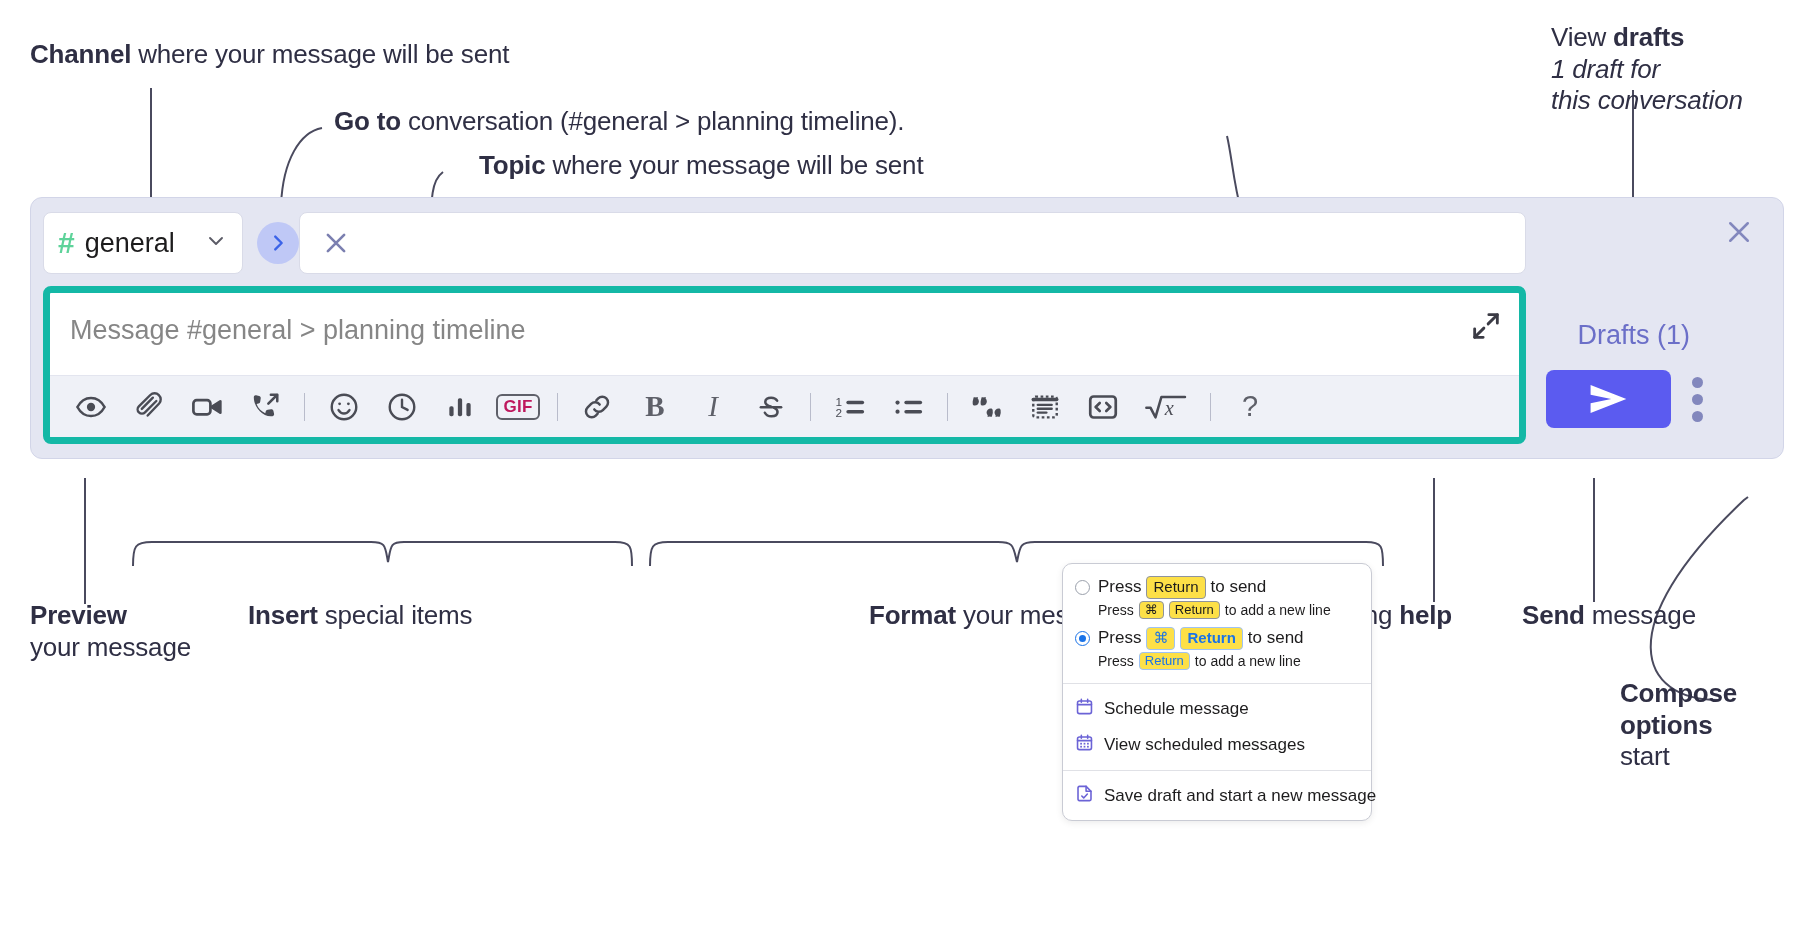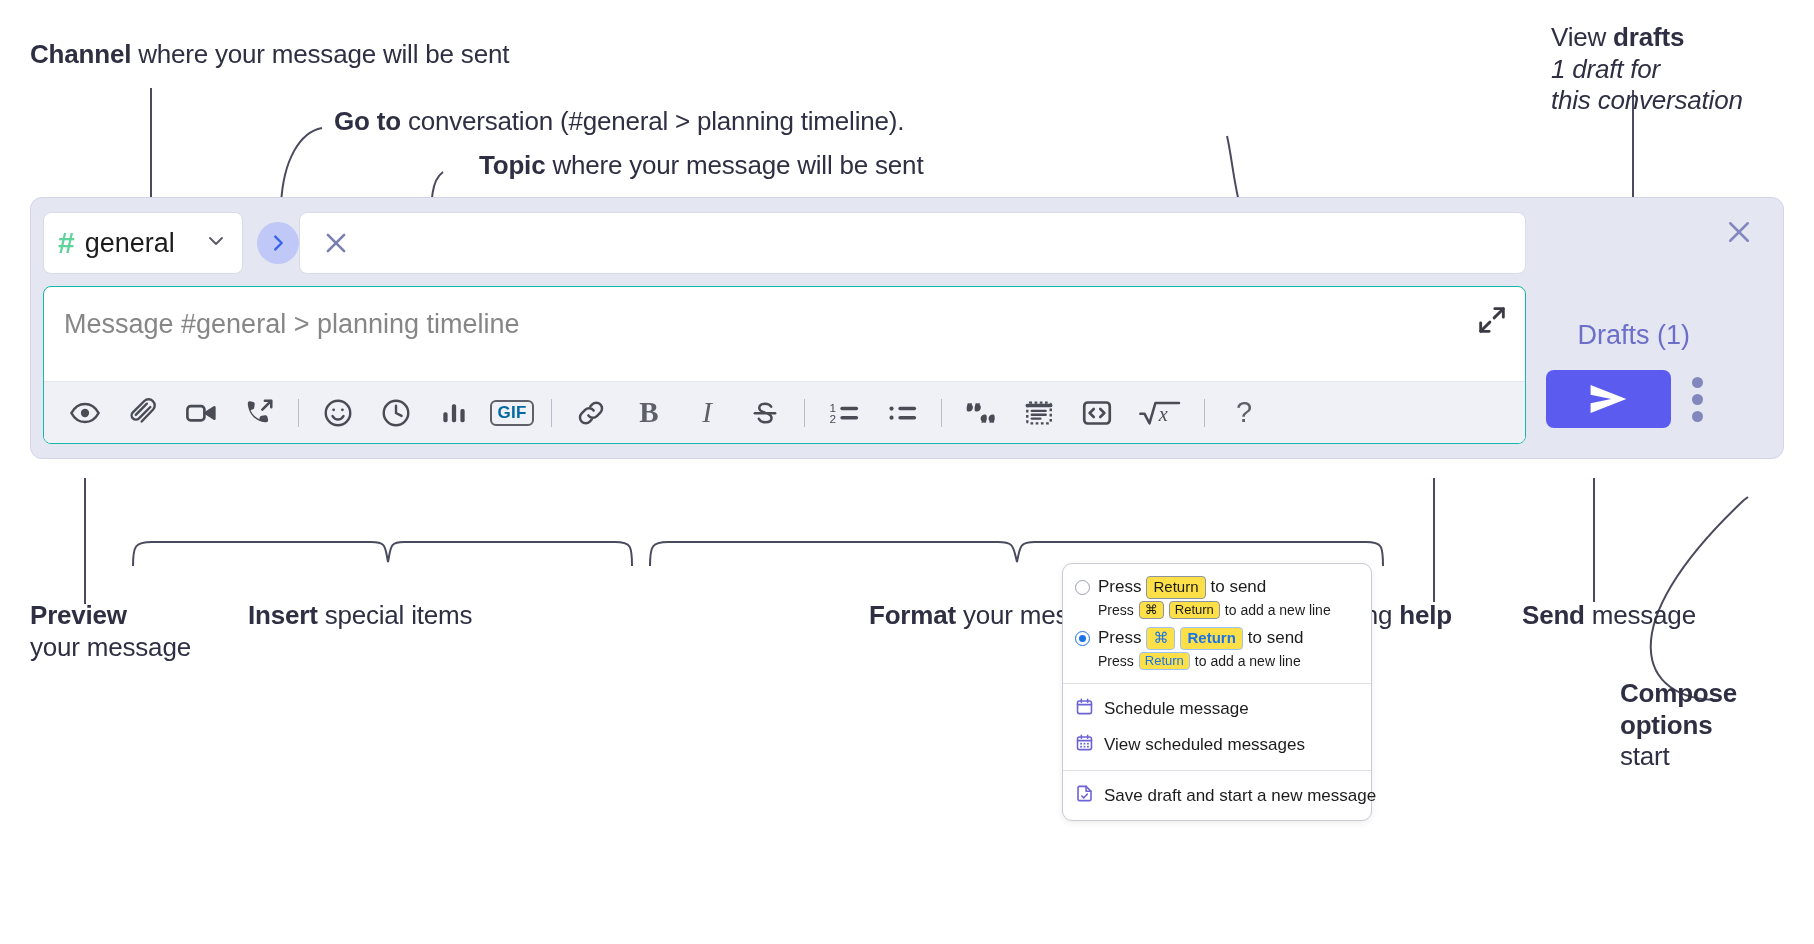--- a/index.html
+++ b/index.html
@@ -62,21 +62,21 @@
     background:#fff;border:1px solid #d9dbe8;border-radius:8px;
     box-sizing:border-box;display:flex;align-items:center;padding:0 16px;
   }
   .topic-text{font-size:27px;color:#1d1c1d;flex:1;}
   .topic-clear{width:40px;height:40px;display:flex;align-items:center;justify-content:center;cursor:pointer;}
 
   
   .msg-box{
     position:absolute;left:12px;top:88px;
     width:1483px;height:158px;
-    background:#fff;border:1px solid #14b8a6;border-radius:8px;
+    background:#fff;border:7px solid #14b8a6;border-radius:8px;
     box-sizing:border-box;overflow:hidden;
   }
   .msg-placeholder{
     position:absolute;left:20px;top:22px;
     font-size:27px;color:#868686;
   }
   .expand-btn{position:absolute;right:14px;top:16px;width:36px;height:36px;cursor:pointer;}
 
   
   .toolbar{
@@ -89,21 +89,21 @@
     gap:0;
   }
   .tb-btn{
     width:42px;height:42px;
     display:flex;align-items:center;justify-content:center;
     cursor:pointer;margin:0 8px;flex:0 0 auto;
   }
   .tb-sep{width:1px;height:28px;background:#b9bccb;margin:0 10px;flex:0 0 auto;}
   .gif-box{
     border:2.5px solid #5e6069;border-radius:6px;
-    padding:1px 5px;font-size:17px;font-weight:700;color:#0369a1;
+    padding:1px 5px;font-size:17px;font-weight:700;color:#be185d;
     letter-spacing:0.3px;
   }
   .tb-bold{font-size:29px;font-weight:700;color:#5e6069;font-family:"Liberation Serif",serif;}
   .tb-ital{font-size:29px;font-style:italic;color:#5e6069;font-family:"Liberation Serif",serif;}
   .tb-help{font-size:29px;color:#5e6069;font-weight:400;}
 
   
   .send-btn{
     position:absolute;right:112px;top:172px;
     width:125px;height:58px;border-radius:8px;

